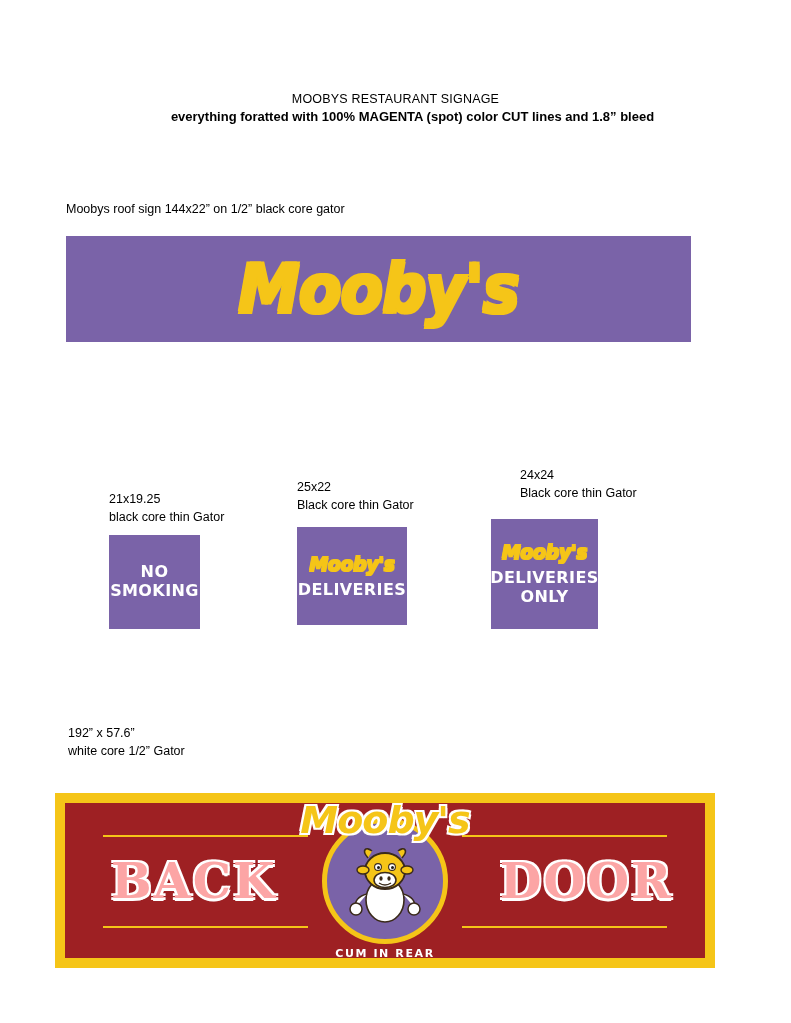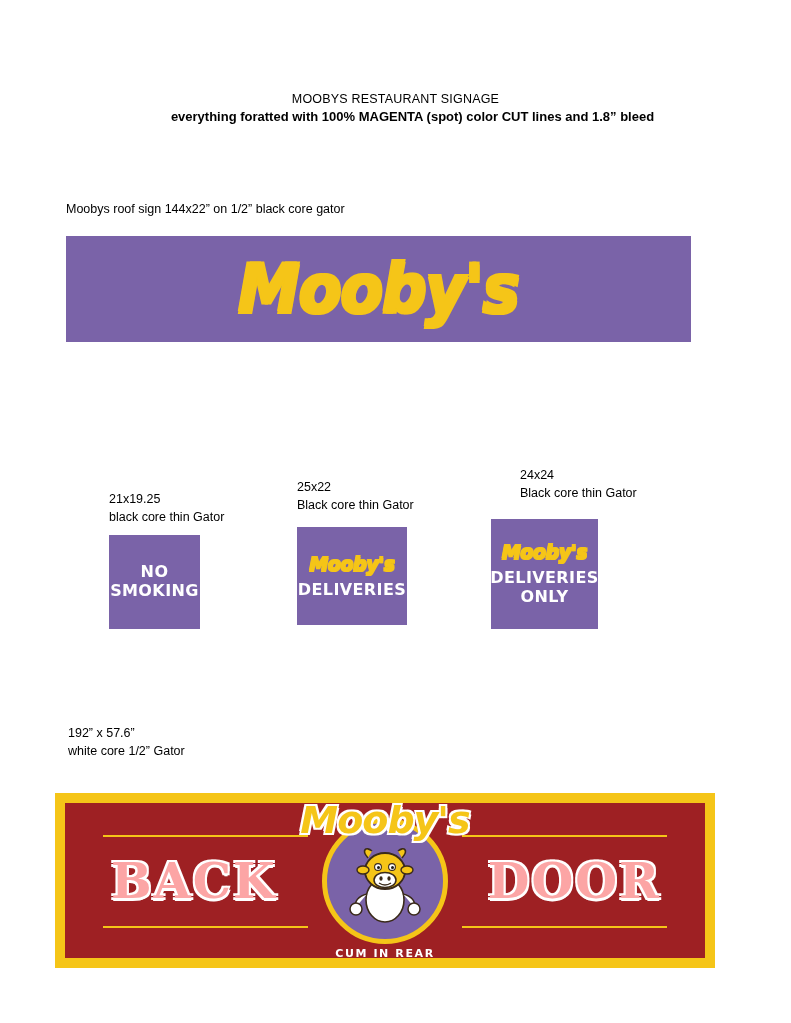--- a/index.html
+++ b/index.html
@@ -139,21 +139,21 @@
     letter-spacing: 2px;
     text-shadow:
       -2px -2px 0 #ffffff,
        2px -2px 0 #ffffff,
       -2px  2px 0 #ffffff,
        2px  2px 0 #ffffff,
        0    3px 0 #ffffff;
     z-index: 2;
   }
   #backdoor-word-back { margin-left: 46px; }
-  #backdoor-word-door { margin-right: 44px; }
+  #backdoor-word-door { margin-right: 32px; }
 
   .backdoor-rule {
     position: absolute;
     height: 2px;
     background: #f5c518;
     z-index: 1;
   }
   .rule-l-top    { left: 38px;  top: 32px;  width: 205px; }
   .rule-l-bottom { left: 38px;  bottom: 30px; width: 205px; }
   .rule-r-top    { right: 38px; top: 32px;  width: 205px; }

